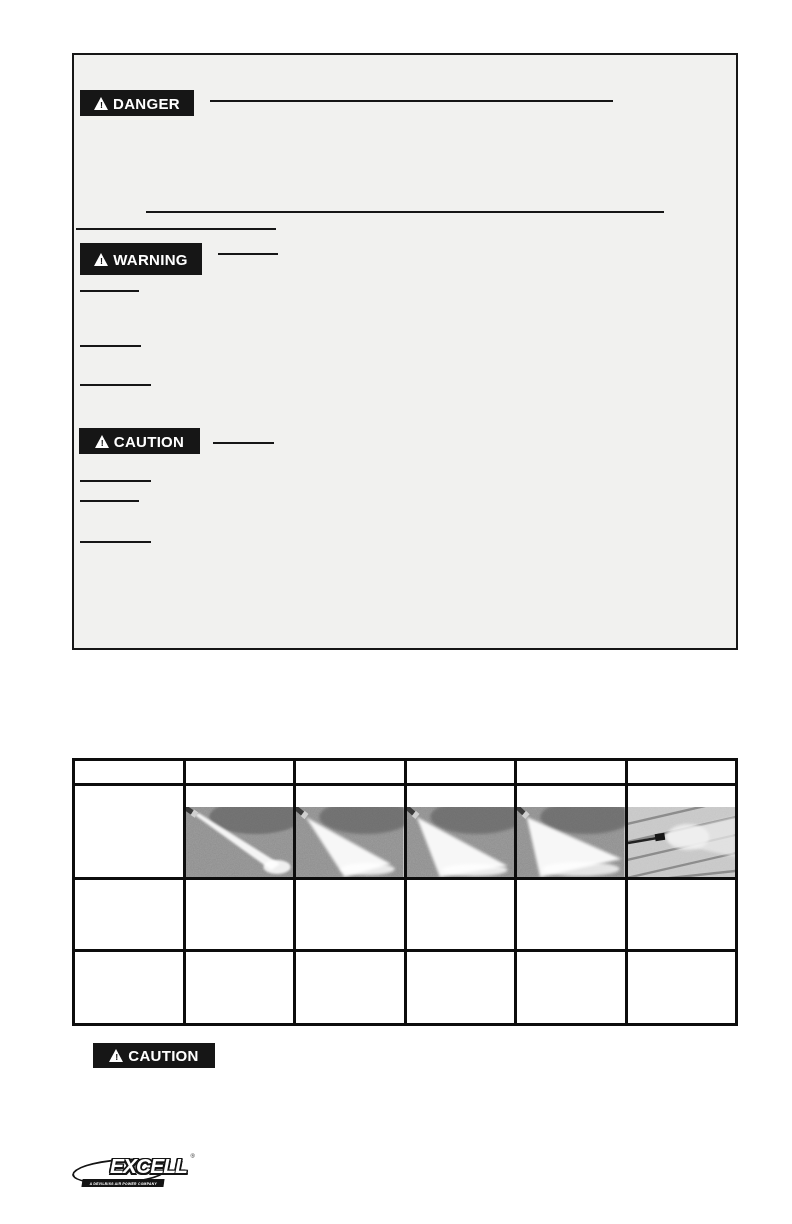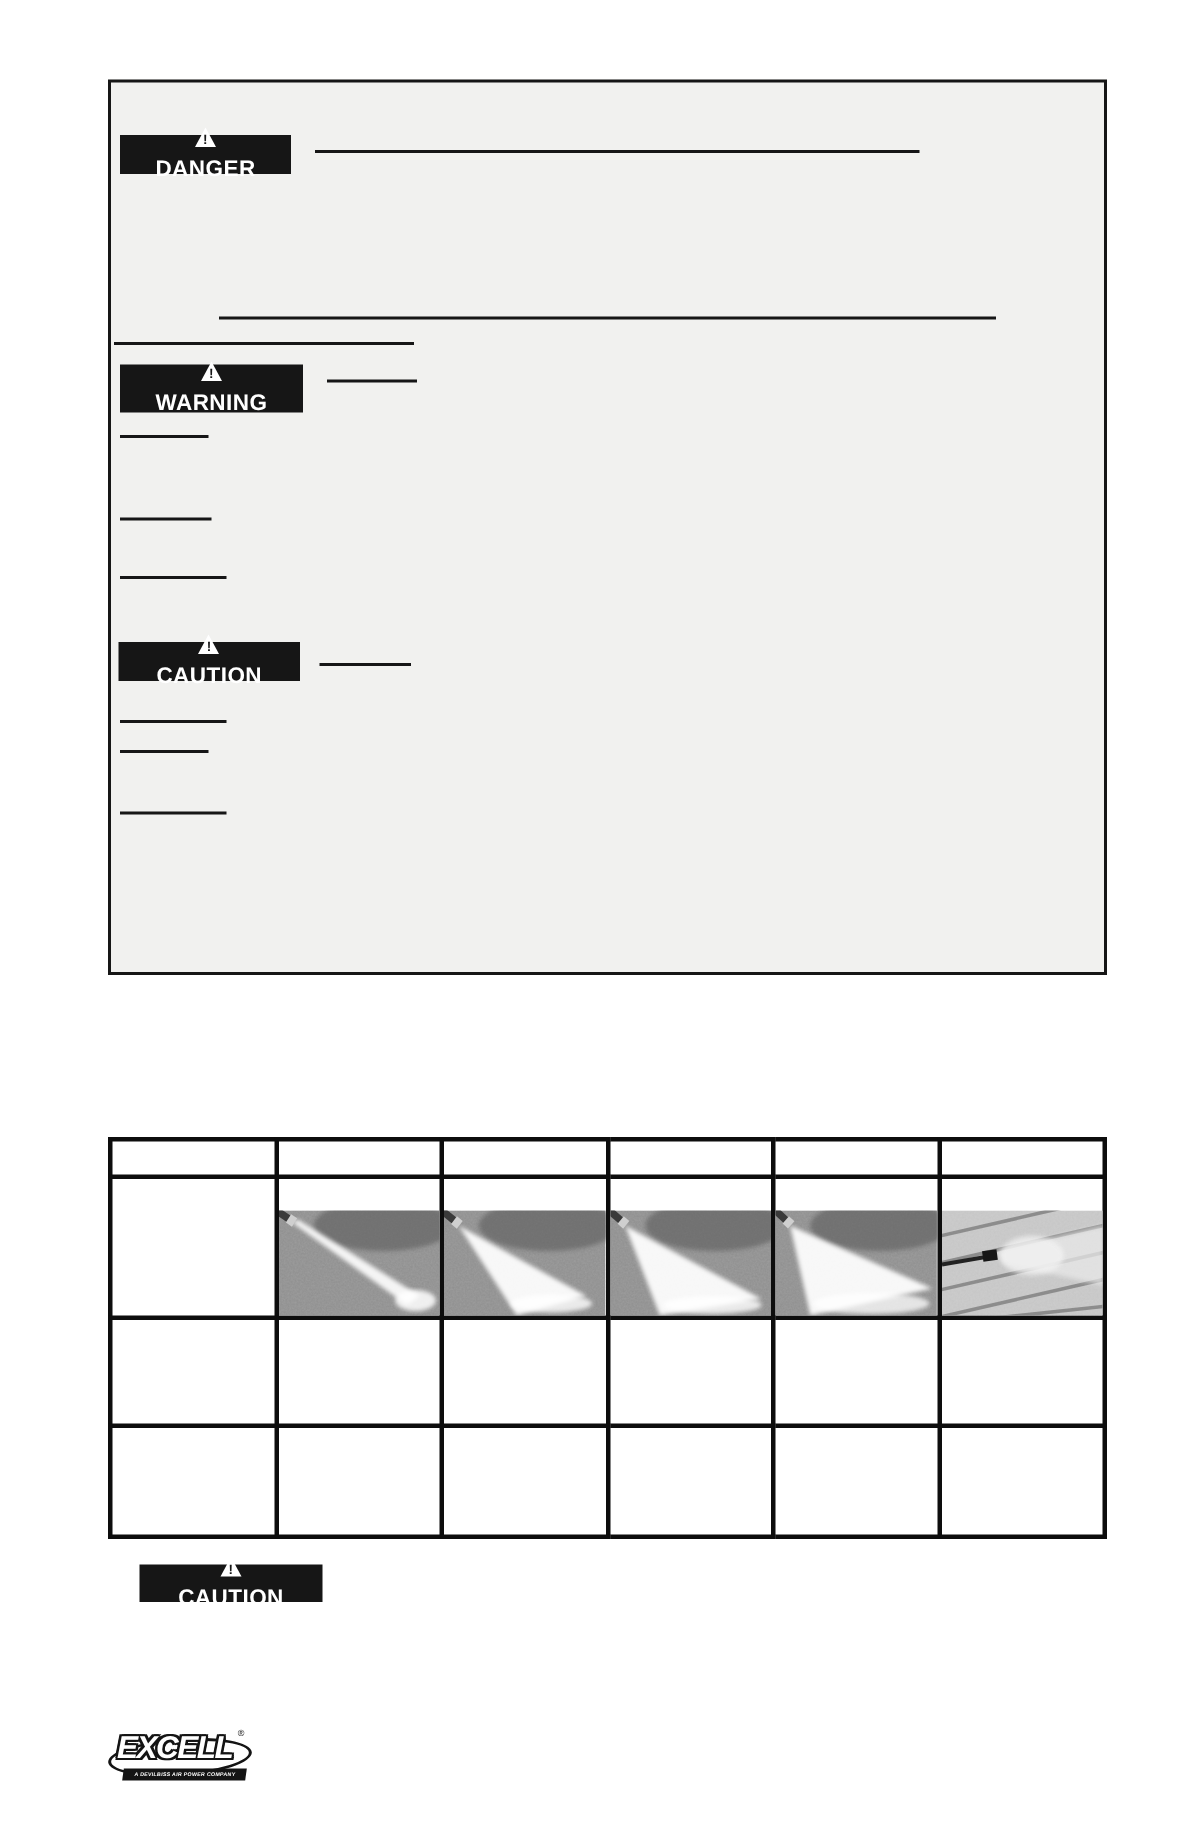--- a/index.html
+++ b/index.html
@@ -16,21 +16,21 @@
     position:absolute; left:72px; top:53px;
     width:666px; height:597px;
     background:#f1f1ef;
     border:2px solid #161616;
   }
   .alert {
     position:absolute;
     background:#161616; color:#ffffff;
     display:flex; align-items:center; justify-content:center;
     gap:4px;
-    font-weight:bold; font-size:15px; letter-spacing:.3px;flex-direction:column;
+    font-weight:bold; font-size:15px; letter-spacing:.3px;
   }
   .tri { position:relative; width:15px; height:13px; flex:0 0 15px; }
   .tri::before {
     content:""; position:absolute; left:0; top:0;
     border-left:7.5px solid transparent;
     border-right:7.5px solid transparent;
     border-bottom:13px solid #ffffff;
   }
   .tri::after {
     content:"!"; position:absolute; left:0; top:3px; width:15px;
@@ -70,20 +70,21 @@
     position:absolute; left:4px; top:2px; white-space:nowrap;
   }
   .logo-text {
     font-style:italic; font-weight:900; font-size:21px; letter-spacing:-1px;
     color:#ffffff;
     text-shadow:
       -1.5px -1.5px 0 #141414, 1.5px -1.5px 0 #141414,
       -1.5px 1.5px 0 #141414, 1.5px 1.5px 0 #141414,
       0 -1.5px 0 #141414, 0 1.5px 0 #141414,
       -1.5px 0 0 #141414, 1.5px 0 0 #141414;
+    margin-left: 32px;
   }
   .logo-reg { position:absolute; right:-8px; top:-1px; font-size:6px; color:#141414; font-style:normal; }
   .logo-banner {
     position:absolute; left:8px; top:27px; width:82px; height:8px;
     background:#141414; color:#ffffff;
     display:flex; align-items:center; justify-content:center;
     transform:skewX(-8deg); overflow:hidden;
   }
   .logo-banner span {
     font-size:7px; white-space:nowrap; display:inline-block;

